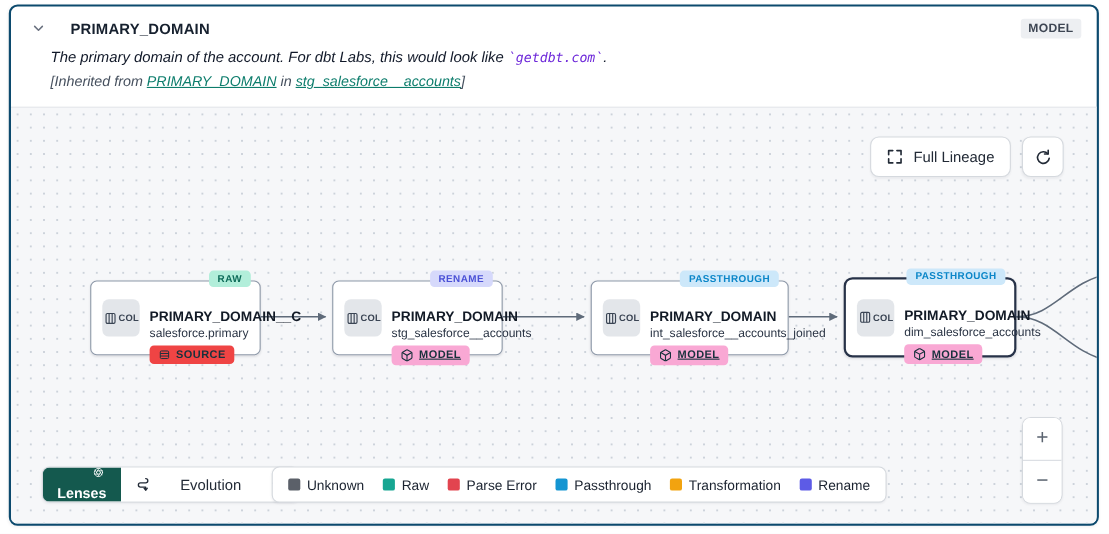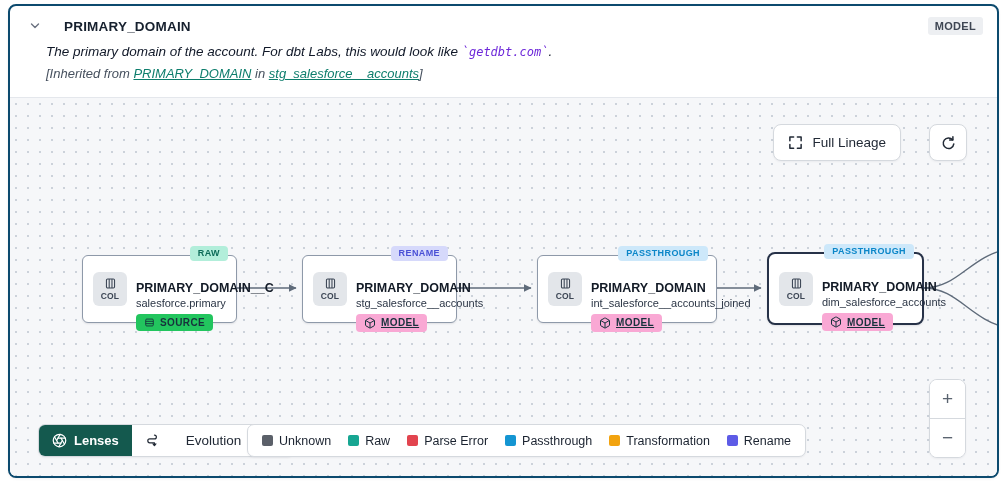--- a/index.html
+++ b/index.html
@@ -36,47 +36,47 @@
   .node.selected { border: 2px solid #273248; border-radius: 8px; }
   .tag {
     position: absolute; top: -10px; right: 8px; font-size: 9px; font-weight: bold;
     letter-spacing: .4px; padding: 3px 8px; border-radius: 4px; line-height: 1;
   }
   .tag.raw         { background: #b2eeda; color: #0c6b58; }
   .tag.rename      { background: #d6d9fb; color: #4a50d6; }
   .tag.passthrough { background: #cde8fa; color: #0b86c8; }
   .colbox {
     width: 34px; height: 34px; background: #e3e6ea; border-radius: 6px; flex: 0 0 auto;
-    display: flex; flex-direction: column; align-items: center; justify-content: center; color: #3b4554; gap: 1px;
+    display: flex; flex-direction: row; align-items: center; justify-content: center; color: #3b4554; gap: 1px;
   }
   .colbox .lbl { font-size: 8.5px; font-weight: bold; letter-spacing: .2px; }
   .nbody { display: flex; flex-direction: column; }
   .ntitle { font-size: 12.5px; font-weight: bold; color: #121a26; margin-top: 34px; }
   .nsub { font-size: 11px; color: #2b3545; margin-top: 2px; }
   .nres {
     margin-top: 5px; display: inline-flex; align-items: center; gap: 5px; width: max-content;
     font-size: 10px; font-weight: bold; letter-spacing: .4px; padding: 3px 8px; border-radius: 4px; color: #17313c;
   }
-  .nres.source { background: #22c55e; }
+  .nres.source { background: #ef4444; }
   .nres.model  { background: #f9a8d4; text-decoration: underline; }
   
   .btn {
     display: inline-flex; align-items: center; justify-content: center; gap: 9px;
     background: #fff; border: 1px solid #d5d9de; border-radius: 8px; color: #222a36;
     font-size: 13.5px; cursor: pointer; box-shadow: 0 1px 2px rgba(16,24,40,.05);
     font-family: "Liberation Sans", sans-serif;
   }
-  .full-lineage { position: absolute; top: 26px; right: 96px; height: 37px; padding: 12px 14px; }
+  .full-lineage { position: absolute; top: 26px; right: 78px; height: 37px; padding: 12px 14px; }
   .refresh-btn  { position: absolute; top: 26px; right: 30px; width: 38px; height: 37px; }
   .zoomer { position: absolute; right: 31px; top: 281px; width: 37px; border: 1px solid #d5d9de; border-radius: 8px; background: #fff; overflow: hidden; box-shadow: 0 1px 2px rgba(16,24,40,.05); }
   .zoomer button { display: block; width: 100%; height: 38px; background: #fff; border: none; font-size: 19px; color: #5b6470; cursor: pointer; font-family: "Liberation Sans", sans-serif; }
   .zoomer .divider { height: 1px; background: #d5d9de; }
   
   .lens-group { position: absolute; left: 28px; top: 326px; height: 33px; display: flex; border: 1px solid #d5d9de; border-radius: 7px; overflow: hidden; box-shadow: 0 1px 2px rgba(16,24,40,.05); }
-  .lenses-btn { display: flex; align-items: center; gap: 7px; background: #14594e; color: #fff; font-size: 13px; font-weight: bold; padding: 0 13px; border: none; cursor: pointer; font-family: "Liberation Sans", sans-serif; }
+  .lenses-btn { display: flex; align-items: flex-end; gap: 7px; background: #14594e; color: #fff; font-size: 13px; font-weight: bold; padding: 0 13px; border: none; cursor: pointer; font-family: "Liberation Sans", sans-serif; flex-direction: column; }
   .lens-select { display: flex; align-items: center; gap: 27px; background: #fff; color: #222a36; font-size: 13.5px; padding: 0 13px; border: none; cursor: pointer; font-family: "Liberation Sans", sans-serif; }
   .legend { position: absolute; left: 237px; top: 326px; height: 33px; display: flex; gap: 17px; background: #fff; border: 1px solid #d5d9de; border-radius: 7px; padding: 0 14px; box-shadow: 0 1px 2px rgba(16,24,40,.05); }
   .legend-item { display: flex; align-items: center; gap: 6px; font-size: 12.5px; color: #1b2330; }
   .swatch { width: 11px; height: 11px; border-radius: 2px; display: inline-block; }
 </style>
 </head>
 <body>
 
 <div class="panel">
 

